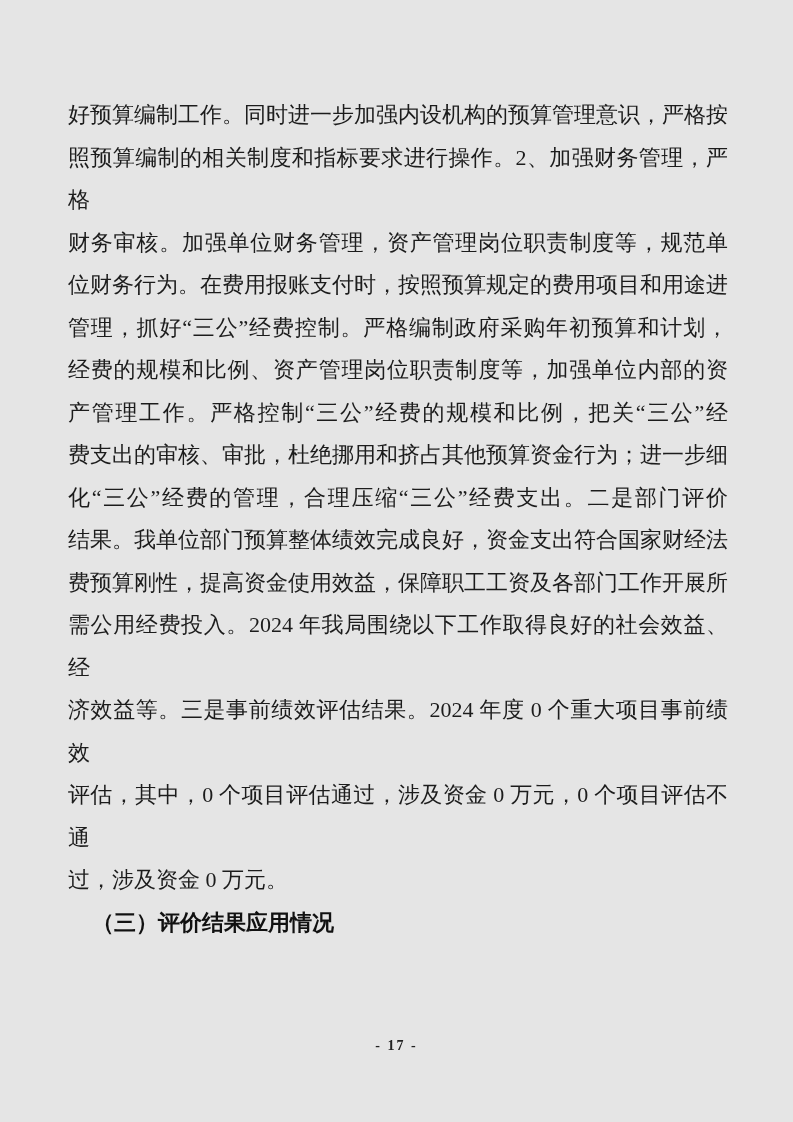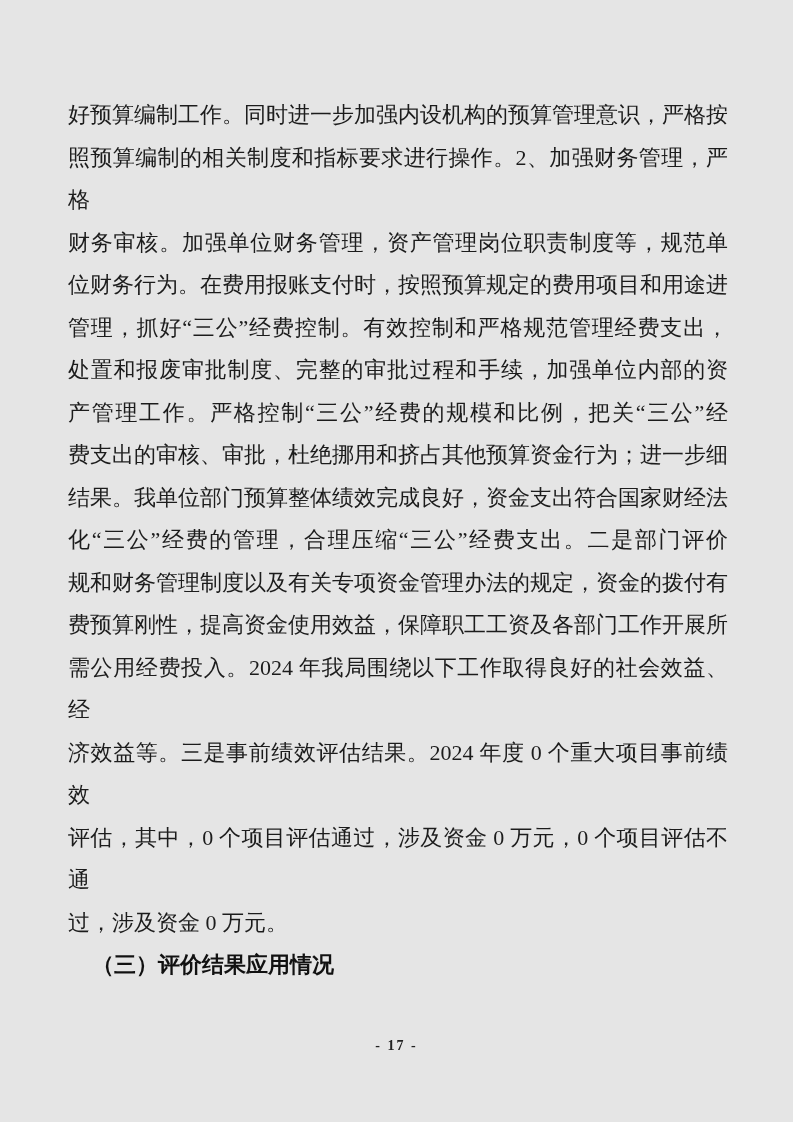--- a/index.html
+++ b/index.html
@@ -56,27 +56,26 @@
 </head>
 <body>
 
 <div class="page">
   <div class="content">
     <div>
         <div class="line">好预算编制工作。同时进一步加强内设机构的预算管理意识，严格按</div>
         <div class="line">照预算编制的相关制度和指标要求进行操作。2、加强财务管理，严格</div>
         <div class="line">财务审核。加强单位财务管理，资产管理岗位职责制度等，规范单</div>
         <div class="line">位财务行为。在费用报账支付时，按照预算规定的费用项目和用途进</div>
-        <div class="line">管理，抓好“三公”经费控制。有效控制和严格规范管理经费支出，</div>
-        <div class="line">处置和报废审批制度、完整的审批过程和手续，加强单位内部的资</div>
+        <div class="line">管理，抓好“三公”经费控制。严格编制政府采购年初预算和计划，</div>
+        <div class="line">经费的规模和比例、资产管理岗位职责制度等，加强单位内部的资</div>
         <div class="line">产管理工作。严格控制“三公”经费的规模和比例，把关“三公”经</div>
         <div class="line">费支出的审核、审批，杜绝挪用和挤占其他预算资金行为；进一步细</div>
+        <div class="line">化“三公”经费的管理，合理压缩“三公”经费支出。二是部门评价</div>
         <div class="line">结果。我单位部门预算整体绩效完成良好，资金支出符合国家财经法</div>
-        <div class="line">化“三公”经费的管理，合理压缩“三公”经费支出。二是部门评价</div>
-        <div class="line">规和财务管理制度以及有关专项资金管理办法的规定，资金的拨付有</div>
         <div class="line">费预算刚性，提高资金使用效益，保障职工工资及各部门工作开展所</div>
         <div class="line">需公用经费投入。2024 年我局围绕以下工作取得良好的社会效益、经</div>
         <div class="line">济效益等。三是事前绩效评估结果。2024 年度 0 个重大项目事前绩效</div>
         <div class="line">评估，其中，0 个项目评估通过，涉及资金 0 万元，0 个项目评估不通</div>
         <div class="line end">过，涉及资金 0 万元。</div>
       </div>
     <div class="heading">（三）评价结果应用情况</div>
 
   </div>
   <div class="footer">- 17 -</div>

